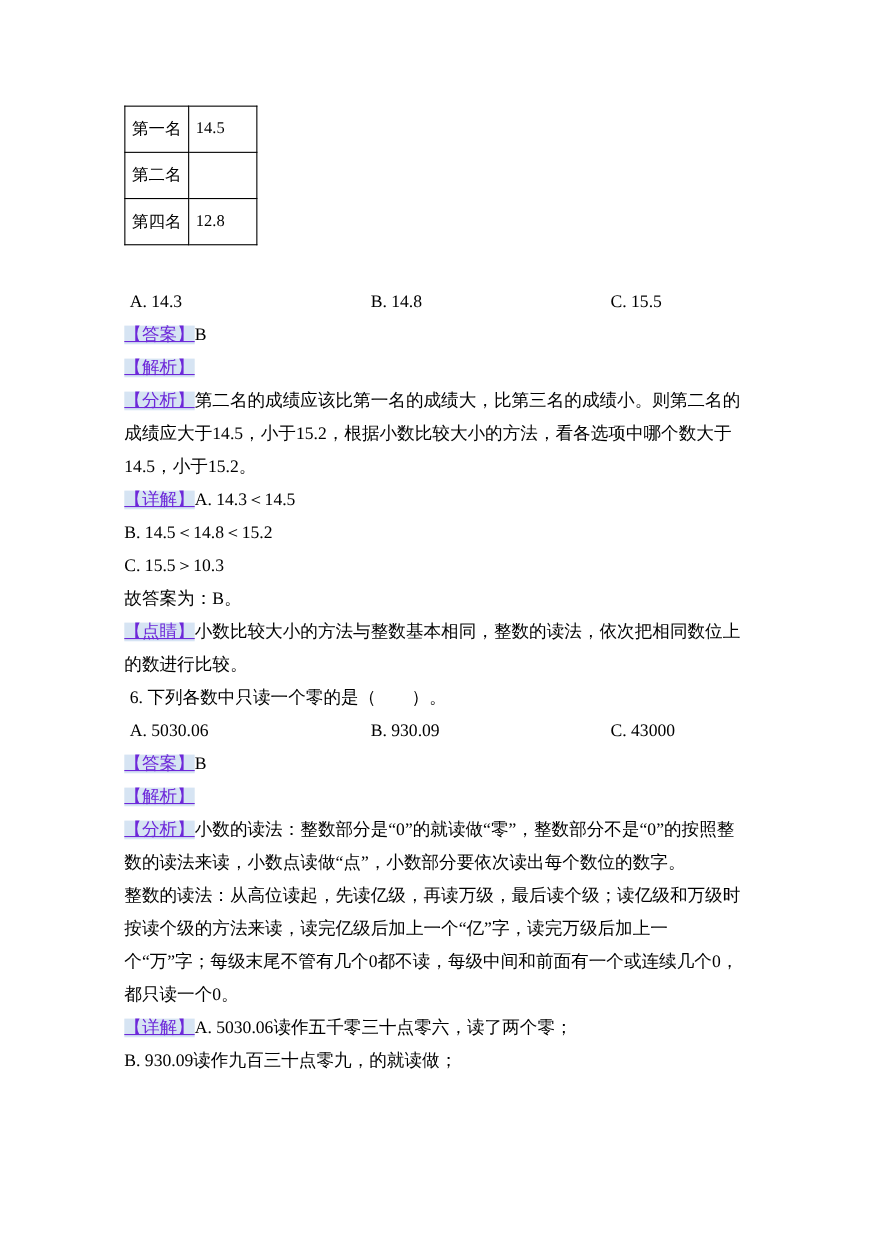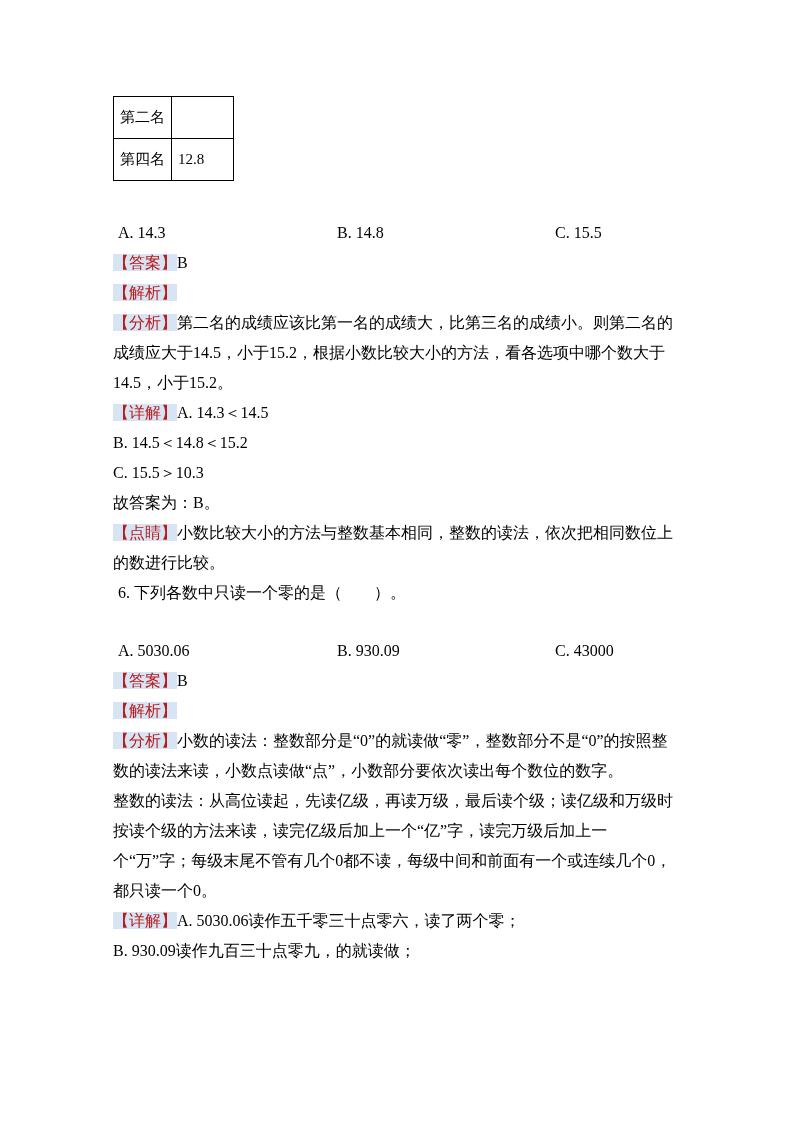--- a/index.html
+++ b/index.html
@@ -26,35 +26,39 @@
     vertical-align: middle;
     font-size: 15px;
   }
   .rank-table td.c1 { width: 58px; }
   .rank-table td.c2 { width: 62px; }
   p { margin: 0; line-height: 30px; }
   .options {
     display: grid;
     grid-template-columns: 219px 218px auto;
     padding-left: 5px;
-    margin-top: 28px;
   }
   .indent { padding-left: 5px; }
   .tag {
-    color: #b91c1c;
+    color: #6d28d9;
     background: #d6e4f3;
+    text-decoration: underline;
   }
 </style>
 </head>
 <body>
 
 <div class="page">
 
   <table class="rank-table">
     <tbody>
+      <tr>
+        <td class="c1">第一名</td>
+        <td class="c2">14.5</td>
+      </tr>
       <tr>
         <td class="c1">第二名</td>
         <td class="c2"></td>
       </tr>
       <tr>
         <td class="c1">第四名</td>
         <td class="c2">12.8</td>
       </tr>
     </tbody>
   </table>

